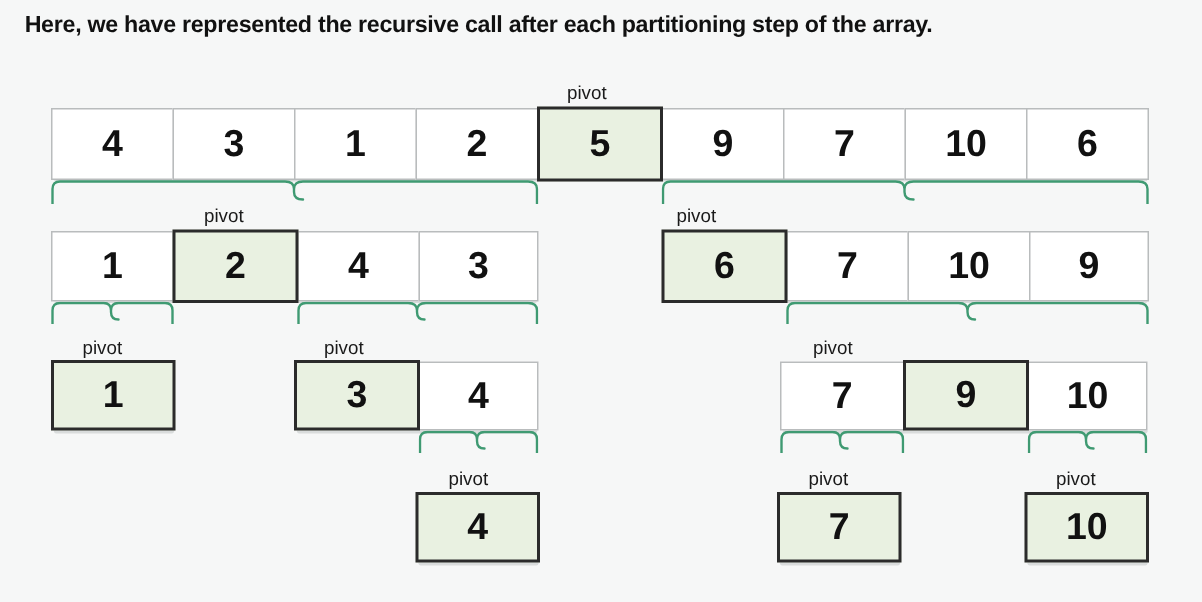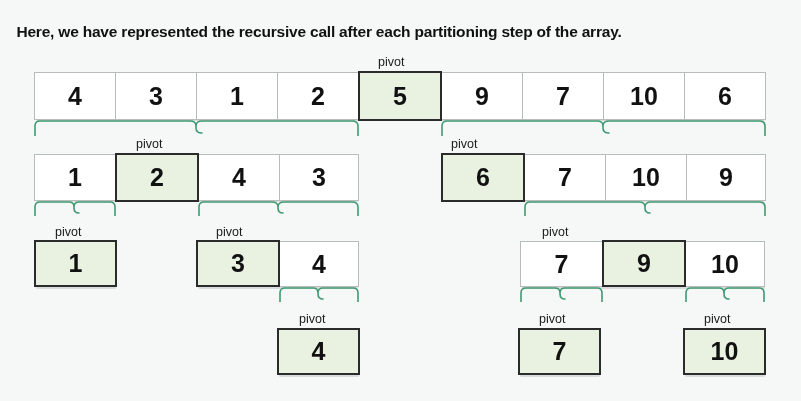--- a/index.html
+++ b/index.html
@@ -8,21 +8,20 @@
     background:#f6f7f7;
     font-family:"Liberation Sans","DejaVu Sans",sans-serif;
     color:#111;
   }
   #stage{position:absolute;left:0;top:0;width:801px;height:401px;}
 
   .caption{
     position:absolute;left:0;top:8px;width:638px;text-align:center;
     font-size:15.5px;font-weight:bold;color:#111;letter-spacing:-0.2px;
     white-space:nowrap;
-    margin-top:15px;
   }
 
   
   .cell{
     position:absolute;box-sizing:border-box;
     display:flex;align-items:center;justify-content:center;
     background:#ffffff;
     border:1px solid #b9bcbd;
     font-size:25px;font-weight:bold;color:#111;
     line-height:1;

